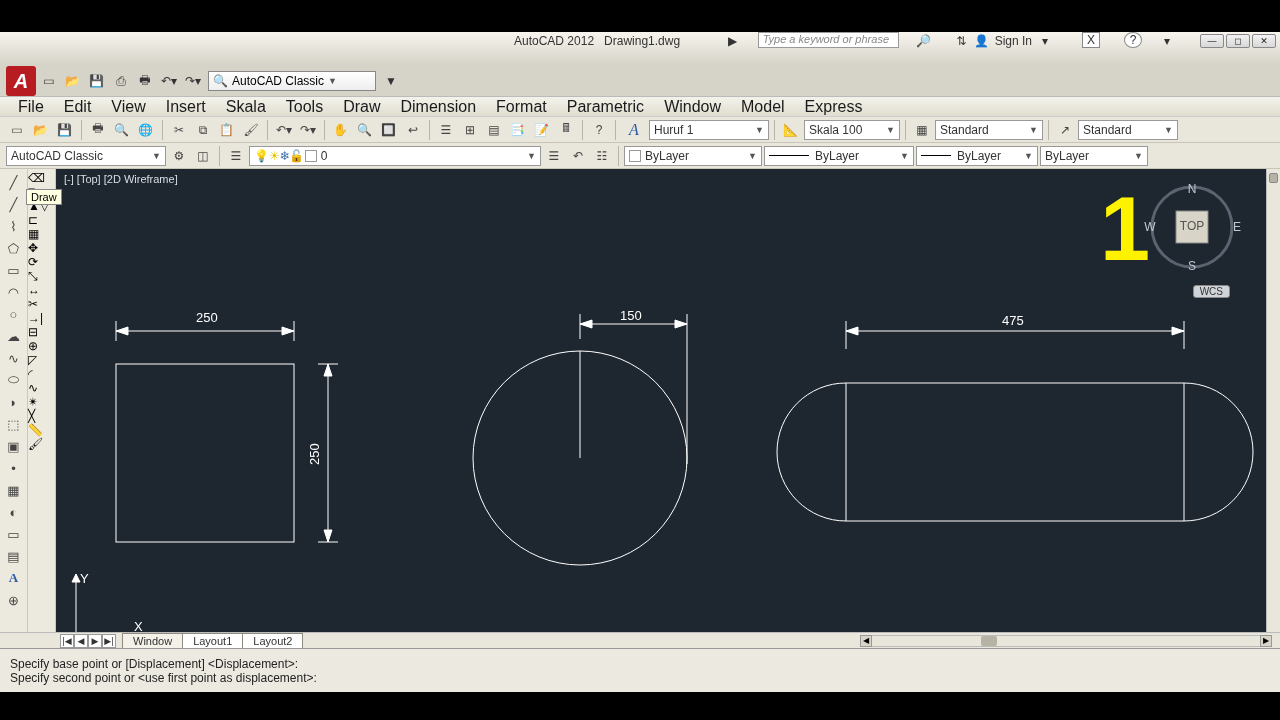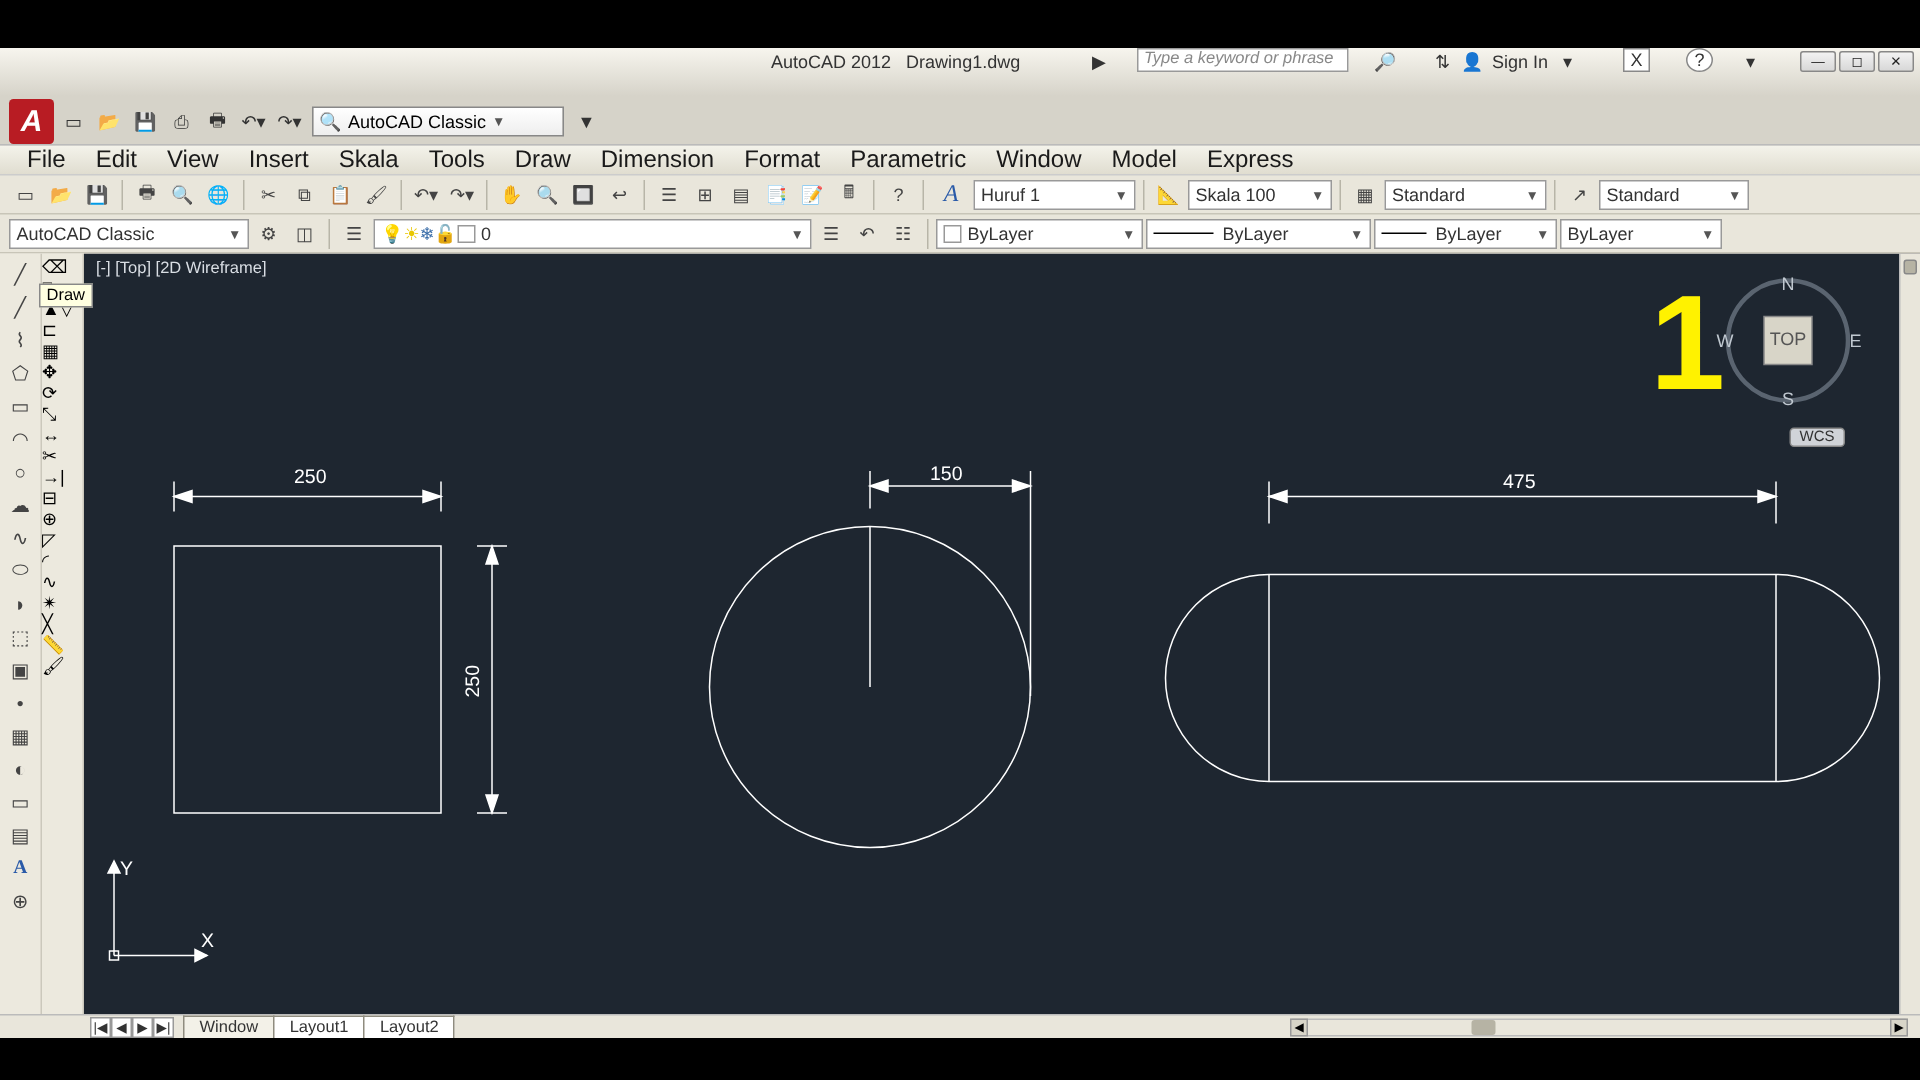--- a/index.html
+++ b/index.html
@@ -143,21 +143,21 @@
       <div class="tbtn">☰</div>
       <div class="tbtn">⊞</div>
       <div class="tbtn">▤</div>
       <div class="tbtn">📑</div>
       <div class="tbtn">📝</div>
       <div class="tbtn">🖩</div>
       <div class="sep"></div>
       <div class="tbtn">?</div>
       <div class="sep"></div>
       <div class="tbtn" style="width:26px;font-family:Georgia;font-style:italic;color:#2a5aa8;font-size:16px">A</div>
-      <div class="dd" style="width:108px">
+      <div class="dd" style="width:120px">
           <span>Huruf 1</span>
           <span class="caret">▼</span>
         </div>
       <div class="sep"></div>
       <div class="tbtn">📐</div>
       <div class="dd" style="width:96px">
           <span>Skala 100</span>
           <span class="caret">▼</span>
         </div>
       <div class="sep"></div>
@@ -361,13 +361,17 @@
       <div class="tab">Layout1</div>
       <div class="tab">Layout2</div>
     </div>
     <div class="hscroll">
       <div class="lbtn">◀</div>
       <div class="hthumb"></div>
       <div class="rbtn">▶</div>
     </div>
   </div>
 
+  <div class="cmdline">
+    <div>Specify base point or [Displacement] &lt;Displacement&gt;:</div>
+    <div>Specify second point or &lt;use first point as displacement&gt;:</div>
+  </div>
 </div>
 
 </body></html>

